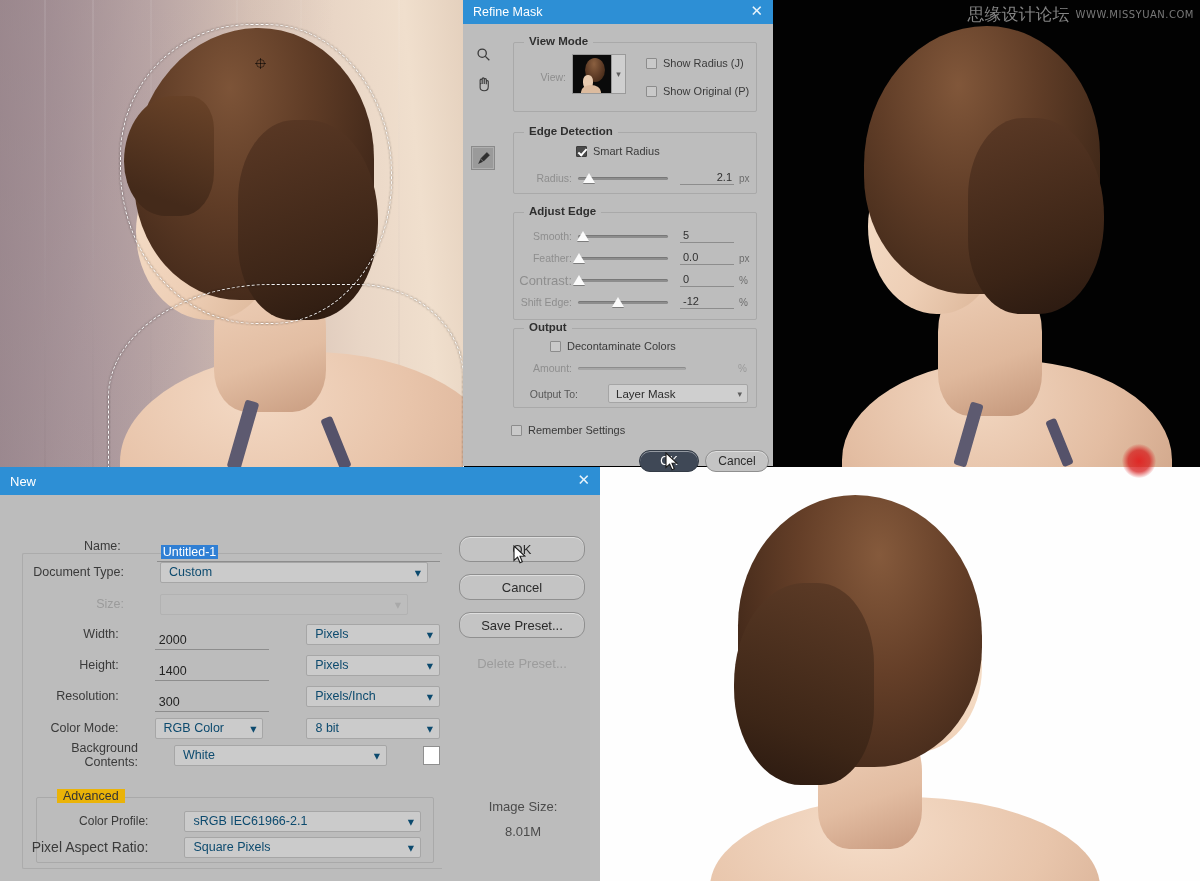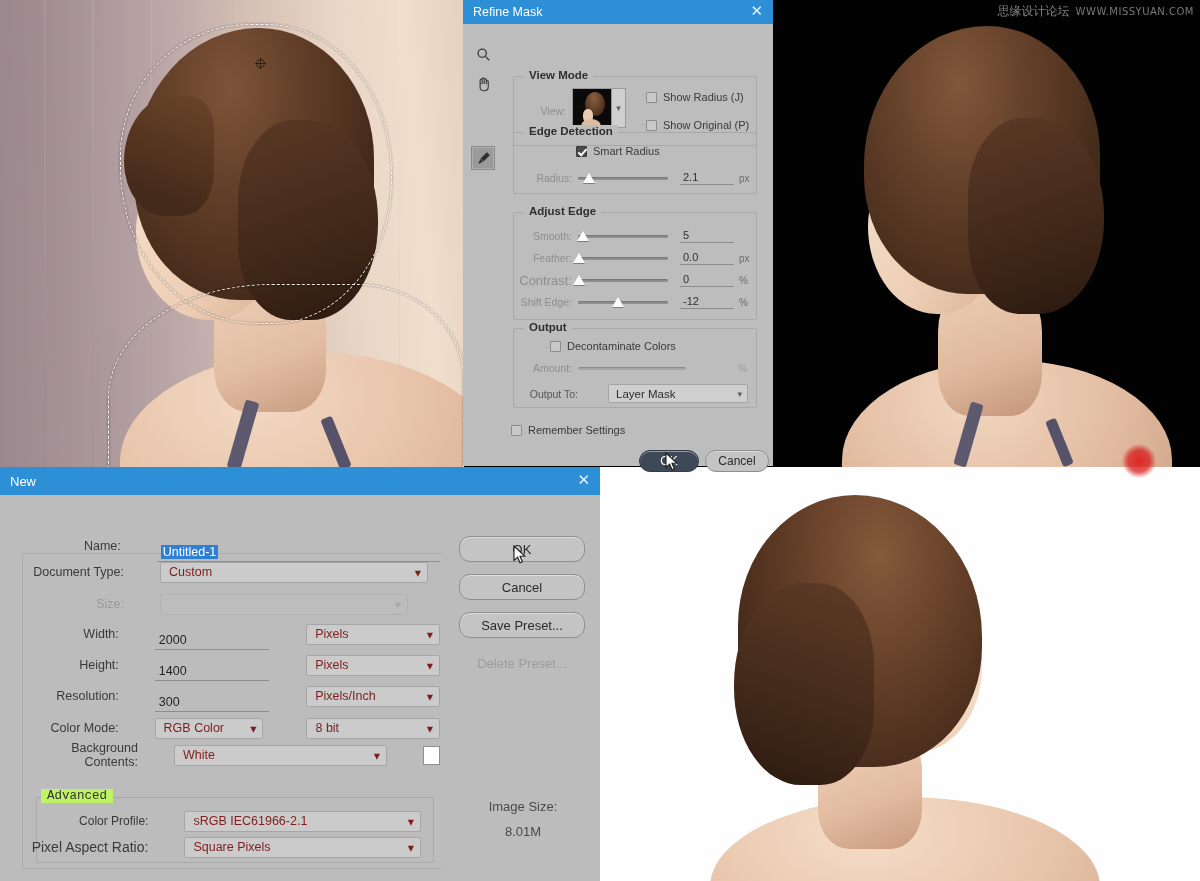--- a/index.html
+++ b/index.html
@@ -56,21 +56,21 @@
   }
 
   
   .watermark {
     position:absolute; right:6px; top:3px;
     display:flex; align-items:center; gap:6px;
     font-size:10px; letter-spacing:.5px;
     color:#8d8d8d; font-family:"DejaVu Sans", sans-serif;
     opacity:.85;
   }
-  .watermark .cn { font-size:12px; color:#9b9b9b; letter-spacing:0; }
+  .watermark .cn { font-size:17px; color:#9b9b9b; letter-spacing:0; }
 
   
   .dialog { position:absolute; background:#bcbcbc; color:#2b2b2b; }
   .titlebar {
     height:24px; background:#2d8fd5; color:#fff;
     display:flex; align-items:center; justify-content:space-between;
     padding:0 8px 0 10px; font-size:12.5px;
   }
   .titlebar .close {
     font-size:15px; line-height:1; color:#e9f4fb; cursor:pointer;
@@ -167,30 +167,30 @@
   .nf-row { position:absolute; display:flex; align-items:center; height:22px;gap:28px; }
   .nf-lbl { font-size:12.5px; color:#3a3a3a; text-align:right; }
   .nf-lbl.dim { color:#9b9b9b; }
   .nf-underline {
     border-bottom:1px solid #8d8d8d; font-size:12.5px; color:#242424;
     padding:0 4px 2px 4px;
     margin-top:14px;
   }
   .nf-sel {
     background:#cbcbcb; border:1px solid #a6a6a6; border-radius:2px;
-    height:21px; font-size:12.5px; color:#7f1d1d;
+    height:21px; font-size:12.5px; color:#0c4a6e;
     display:flex; align-items:center; justify-content:space-between; padding:0 6px 0 8px;
   }
   .nf-sel.dim { color:#9b9b9b; background:#bdbdbd; border-color:#b2b2b2; }
   .selected-text { background:#2f7fd4; color:#fff; padding:0 2px; }
 
   .advanced-box { position:absolute; border:1px solid #a9a9a9; border-radius:2px; }
   .advanced-box > .legend {
-    position:absolute; top:-9px; left:4px; padding:0 6px; background:#bef264;
-    font-size:12.5px; color:#333;font-family:Liberation Mono, monospace;
+    position:absolute; top:-9px; left:20px; padding:0 6px; background:#eab308;
+    font-size:12.5px; color:#333;
   }
   .outer-box { position:absolute; border:1px solid #ababab; border-right:none; border-radius:2px 0 0 2px; }
 
   .imgsize { position:absolute; text-align:center; font-size:13px; color:#4b4b4b; line-height:1.9; }
 </style>
 </head>
 <body>
 
 <div class="stage">
 
@@ -287,21 +287,21 @@
           </svg>
         </div>
         <div class="tool-btn active" style="margin-top:50px;">
           <svg width="15" height="15" viewBox="0 0 16 16" fill="#2f2f2f">
             <path d="M11.6 1.6 5.2 8l2.8 2.8 6.4-6.4z" stroke="#2f2f2f" stroke-width=".6"></path>
             <path d="M4.7 8.6 2.2 13.9l5.3-2.5z"></path>
           </svg>
         </div>
       </div>
 
-      <div class="group" style="left:50px; top:18px; width:244px; height:70px;margin-top:34px;">
+      <div class="group" style="left:50px; top:18px; width:244px; height:70px;">
         <span class="legend">View Mode</span>
 
         <span class="lbl dim" style="position:absolute; left:8px; top:28px; width:44px; font-size:10.5px;">View:</span>
 
         <div style="position:absolute; left:58px; top:11px; display:flex;">
           <div class="view-thumb">
             <div class="vh" style="left:12px; top:3px; width:20px; height:24px;
                  background: radial-gradient(ellipse at 45% 25%, #8b6040 0%, #5c3a25 55%, #34200f 100%);"></div>
             <div class="vh" style="left:10px; top:20px; width:10px; height:14px; border-radius:45%;
                  background:#e8cbb0;"></div>
@@ -331,21 +331,21 @@
           <span class="box checked"></span>
           <span>Smart Radius</span>
         </label>
 
         <div style="position:absolute; left:4px; top:38px; right:6px; display:flex; align-items:center;">
           <span class="lbl dim" style="width:54px; font-size:10.5px;">Radius:</span>
           <div class="slider" style="width:90px; margin-left:6px;">
             <div class="track"></div>
             <div class="knob" style="left:12%;"></div>
           </div>
-          <span class="numfield" style="margin-left:12px;">2.1</span>
+          <span class="numfield" style="margin-left:12px;text-align:right;">2.1</span>
           <span class="unit">px</span>
         </div>
       </div>
 
       <div class="group" style="left:50px; top:188px; width:244px; height:108px;">
         <span class="legend">Adjust Edge</span>
 
         <div style="position:absolute; left:4px; top:12px; right:6px;">
           <div class="row" style="height:22px;">
             <span class="lbl dim" style="width:54px; font-size:10.5px;">Smooth:</span>

